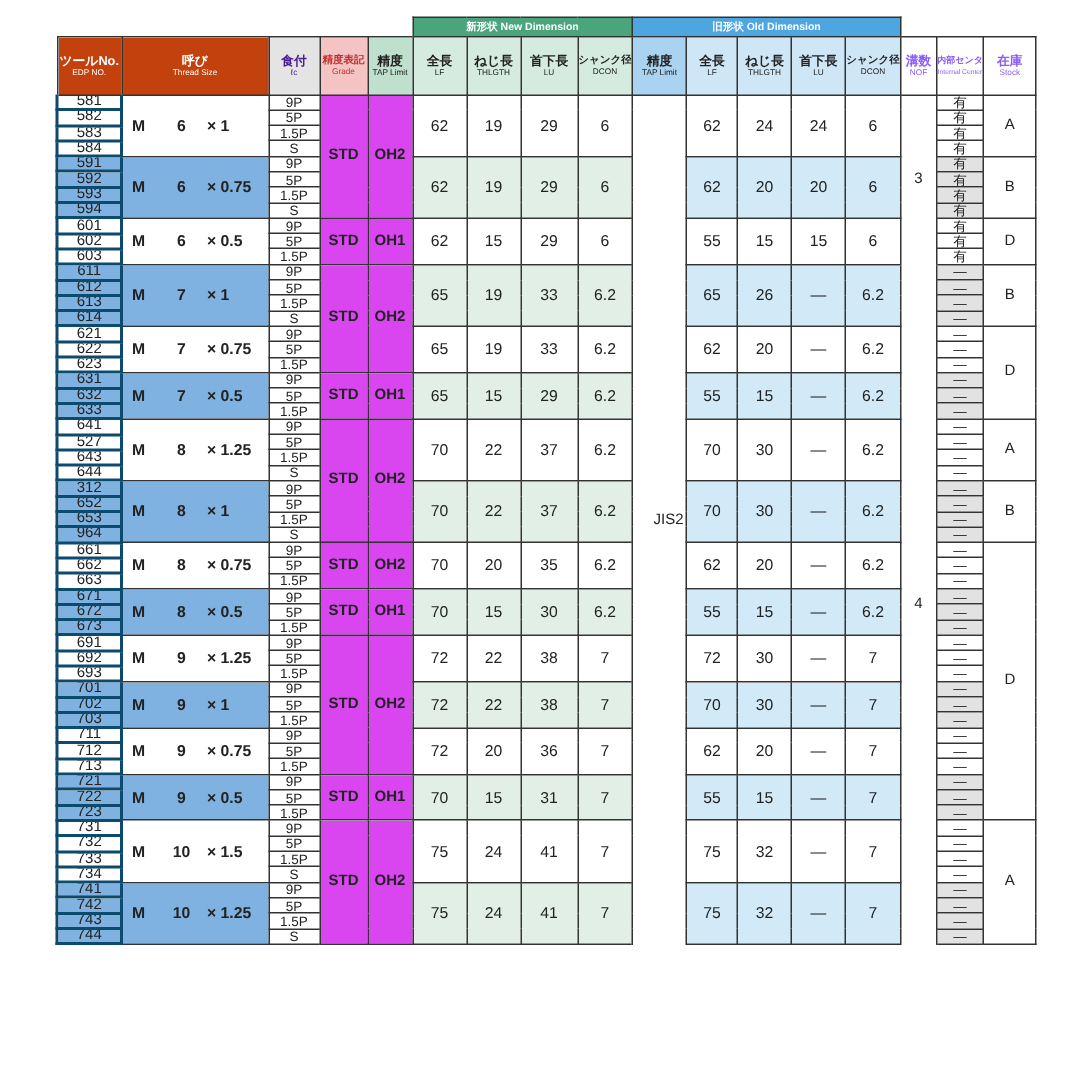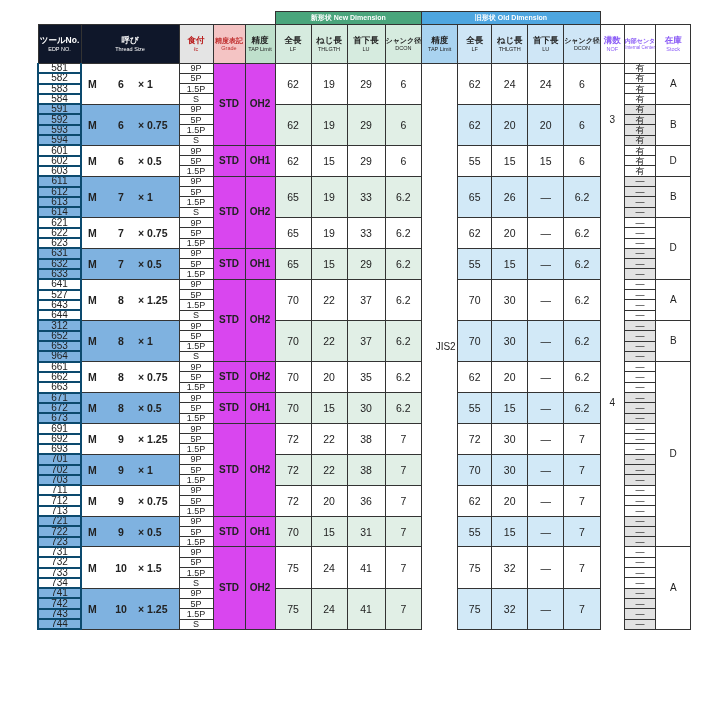--- a/index.html
+++ b/index.html
@@ -6,22 +6,22 @@
   body{width:720px;height:720px;position:relative;overflow:hidden;font-family:"Liberation Sans","DejaVu Sans",sans-serif;color:#222;}
   #wrap{position:absolute;left:37px;top:11px;}
   table{border-collapse:collapse;table-layout:fixed;}
   td,th{padding:0;margin:0;text-align:center;vertical-align:middle;overflow:hidden;white-space:nowrap;}
   .grp td{height:12px;font-size:7px;font-weight:bold;color:#fff;}
   .grp .new{background:#4aa57c;border:1px solid #333;}
   .grp .old{background:#4ea6e0;border:1px solid #333;}
   .hdr th{height:38px;border:1px solid #333;font-weight:normal;line-height:1.15;}
   .hdr .j{display:block;font-size:8.5px;font-weight:bold;}
   .hdr .e{display:block;font-size:5.5px;}
-  .h-blue{background:#0f172a;color:#fff;}
-  .h-grey{background:#e4e4e4;color:#b91c1c;}
+  .h-blue{background:#c2410c;color:#fff;}
+  .h-grey{background:#e4e4e4;color:#4c1d95;}
   .h-pink{background:#f4c4c4;color:#c03030;}
   .h-green{background:#d6ebdf;color:#222;}
   .h-lblue{background:#cfe6f6;color:#222;}
   .h-white{background:#fff;color:#8b5cf6;text-align:center;}
   tbody td{height:8.3px;font-size:9px;line-height:8px;}
   .edp{border:2px solid #0c4a6e;border-top:1px solid #333;font-size:10px;}
   .edp.b{background:#7fb2e0;margin-top:24px;}
   .edp.w{background:#fff;}
   .thr{border:1px solid #333;font-weight:bold;font-size:10.5px;text-align:left;}
   .thr.b{background:#7fb2e0;}

